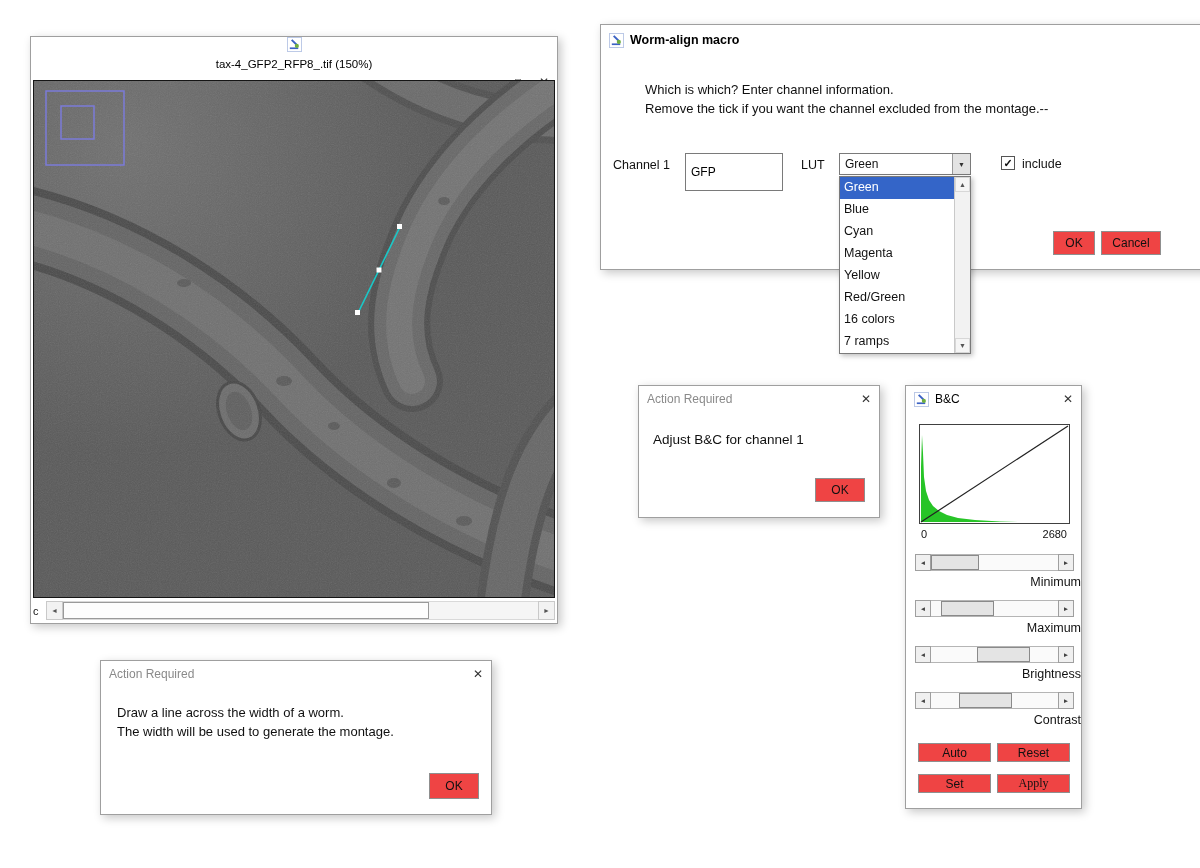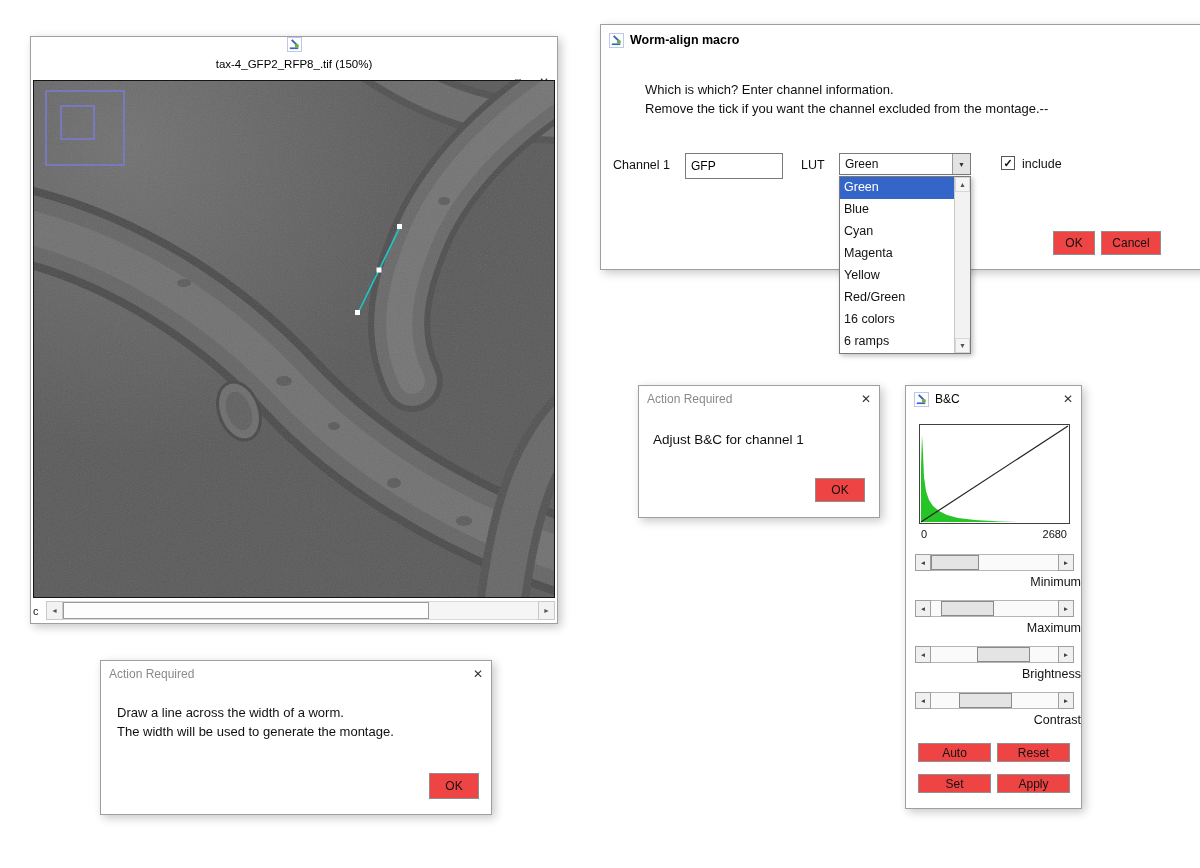--- a/index.html
+++ b/index.html
@@ -43,21 +43,21 @@
   
   .msg { position:absolute; font-size:13px; color:#101010; white-space:nowrap; }
   .btn { position:absolute; display:flex; align-items:center; justify-content:center;
     background:#ef4444; border:1px solid #8f8f8f; font-size:12px; color:#111; cursor:default; }
 
   
   #worm-dialog { left:600px; top:24px; width:664px; height:246px; }
   #worm-dialog .titlebar { height:30px; }
   .field-label { position:absolute; font-size:12.5px; }
   .text-input { position:absolute; height:22px; border:1px solid #7a7a7a; font-size:12px;
-    padding:12px 5px; font-family:"Liberation Sans",sans-serif; }
+    padding:18px 5px; font-family:"Liberation Sans",sans-serif; }
   .combo { position:absolute; height:22px; display:flex; border:1px solid #7a7a7a; background:#fff; }
   .combo-text { flex:1; font-size:12px; padding:3px 5px; }
   .combo-btn { width:18px; background:#e3e3e3; border-left:1px solid #999;
     display:flex; align-items:center; justify-content:center; font-size:7px; color:#333; }
   .checkbox { position:absolute; width:14px; height:14px; background:#fff; border:1px solid #555;
     display:flex; align-items:center; justify-content:center; font-size:11px; font-weight:bold; color:#111; }
   .dropdown {
     position:absolute; left:238px; top:151px; width:132px; height:178px;
     background:#fff; border:1px solid #7a7a7a; z-index:40; display:flex;
     box-shadow:2px 2px 5px rgba(0,0,0,0.25);
@@ -209,21 +209,21 @@
 
   <div class="dropdown">
     <div class="dd-items">
       <div class="dd-item selected">Green</div>
       <div class="dd-item">Blue</div>
       <div class="dd-item">Cyan</div>
       <div class="dd-item">Magenta</div>
       <div class="dd-item">Yellow</div>
       <div class="dd-item">Red/Green</div>
       <div class="dd-item">16 colors</div>
-      <div class="dd-item">6 ramps</div>
+      <div class="dd-item">7 ramps</div>
     </div>
     <div class="dd-scrollbar">
       <div class="dd-scroll-arrow">
           <span>▲</span>
         </div>
       <div class="dd-scroll-track"></div>
       <div class="dd-scroll-arrow">
           <span>▼</span>
         </div>
     </div>
@@ -312,21 +312,21 @@
       </div>
     <div class="sl-arrow">
         <span>►</span>
       </div>
   </div>
   <div class="sl-label" style="top:327px;">Contrast</div>
 
   <div class="btn bc-btn" style="left:12px; top:357px;">Auto</div>
   <div class="btn bc-btn" style="left:91px; top:357px;">Reset</div>
   <div class="btn bc-btn" style="left:12px; top:388px;">Set</div>
-  <div class="btn bc-btn" style="left:91px; top:388px;">Apply</div>
+  <div class="btn bc-btn" style="left:91px; top:388px;font-family:Liberation Serif, serif;">Apply</div>
 </div>
 
 <div class="window" id="action-line">
   <div class="titlebar">
     <span class="title-text dim">Action Required</span>
     <div class="win-controls">
       <span class="ctrl close">✕</span>
     </div>
   </div>
   <div class="msg" style="left:16px; top:44px;">Draw a line across the width of a worm.</div>

